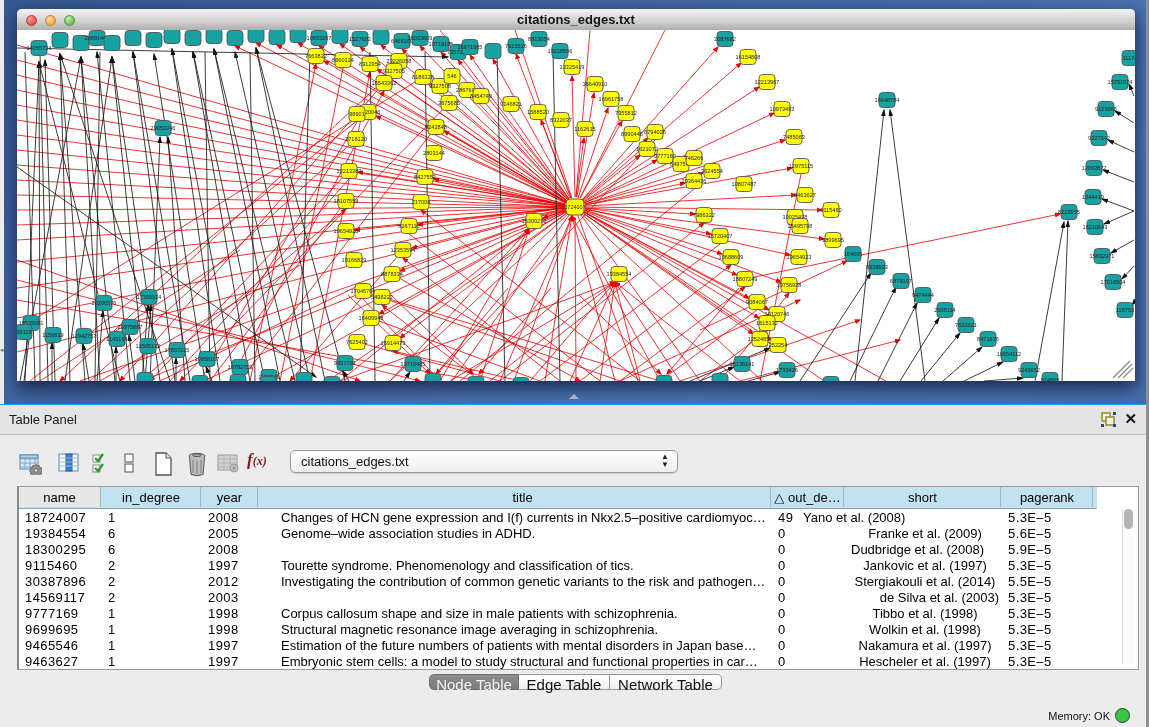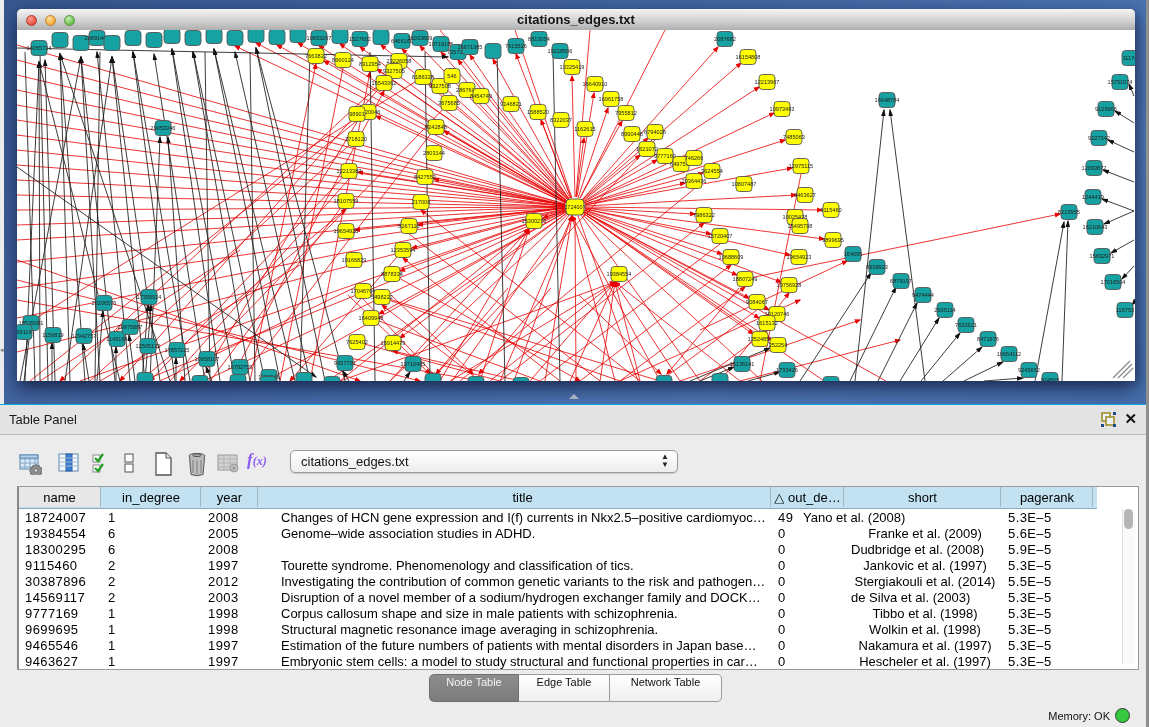--- a/index.html
+++ b/index.html
@@ -34,22 +34,22 @@
 .hc{position:absolute;top:0;height:20px;border-right:1px solid #9fb8c6;text-align:center;
  font-size:13px;padding-top:3px;box-sizing:border-box}
 .row{position:absolute;left:0;width:1078px;height:16px;font-size:13px}
 .ls{letter-spacing:0.4px}
 .c{position:absolute;top:1px;height:15px;overflow:hidden;white-space:nowrap}
 .c.el{text-overflow:ellipsis}
 #vsb{position:absolute;right:3px;top:22px;width:12px;height:155px;background:#fafafa;
  border-left:1px solid #e0e0e0}
 #vsbthumb{position:absolute;left:1px;top:0;width:9px;height:20px;background:#b5b5b5;border-radius:5px}
 #tabs{position:absolute;left:429px;top:270px;height:20px;display:flex;z-index:3}
-.tab{height:28px;box-sizing:border-box;border:1px solid #9a9a9a;border-left:none;
- background:linear-gradient(#fff,#efefef);font-size:11px;text-align:center;padding-top:1px;color:#111}
+.tab{height:16px;box-sizing:border-box;border:1px solid #9a9a9a;border-left:none;
+ background:linear-gradient(#fff,#efefef);font-size:15px;text-align:center;padding-top:1px;color:#111}
 .tab.sel{background:linear-gradient(#8d8d8d,#7c7c7c);color:#f4f4f4;border-color:#6f6f6f}
 #mem{position:absolute;right:36px;top:306px;font-size:11px;color:#111}
 #memdot{position:absolute;right:16px;top:304px;width:13px;height:13px;border-radius:50%;
  background:#35c93f;border:1px solid #3a3a3a}
 </style></head><body>
 <div id="net">
  <div id="lstrip">
       <div style="position:absolute;top:346px;left:0;color:#7a7a7a;font-size:7px">◂</div>
     </div>
  <div id="win">
@@ -653,21 +653,21 @@
  <path d="M4.5 6.5 L6 23.5 Q12 26 18 23.5 L19.5 6.5" fill="#bdbdbd" stroke="#555"></path>
  <path d="M8 9v13M12 9.5v13.5M16 9v13" stroke="#7d7d7d"></path>
  <ellipse cx="12" cy="4.2" rx="4.5" ry="1.4" fill="#a8a8a8" stroke="#555"></ellipse>
 </svg>
 <svg class="tbi" style="left:216px" width="24" height="24" viewBox="0 0 24 24">
  <rect x="2" y="4" width="19" height="15" fill="#d2d2d2" stroke="#9a9a9a"></rect>
  <path d="M2 8h19M2 12h19M2 16h19M8 4v15M14 4v15" stroke="#b5b5b5" fill="none"></path>
  <circle cx="18" cy="17" r="4" fill="#c0c0c0" stroke="#9a9a9a"></circle>
  <path d="M16.5 15.5l3 3m0-3l-3 3" stroke="#8a8a8a"></path>
 </svg>
-<div style="position:absolute;left:247px;top:17px;font-family:'Liberation Serif',serif;font-style:italic;font-size:17px;color:#8b5cf6;font-weight:bold">f<span style="font-size:12px">(x)</span></div>
+<div style="position:absolute;left:247px;top:17px;font-family:'Liberation Serif',serif;font-style:italic;font-size:17px;color:#7f1d1d;font-weight:bold">f<span style="font-size:12px">(x)</span></div>
 
   <div id="dd">
         <span>citations_edges.txt</span>
         <span class="ar">▲<br>▼</span>
       </div>
  </div>
  <div id="tbl">
   <div id="thead">
         <div class="hc" style="left:0px;width:82px;background:#e7e7e7">name</div>
         <div class="hc" style="left:83px;width:99px">in_degree</div>
@@ -718,23 +718,22 @@
         <div class="c ls" style="left:189px;width:64px">2012</div>
         <div class="c el" style="left:262px;width:488px">Investigating the contribution of common genetic variants to the risk and pathogen…</div>
         <div class="c ls" style="left:759px;width:64px">0</div>
         <div class="c" style="left:832px;width:148px;text-align:center">Stergiakouli et al. (2014)</div>
         <div class="c ls" style="left:989px;width:83px">5.5E–5</div>
       </div>
       <div class="row" style="top:102px">
         <div class="c ls" style="left:6px;width:74px">14569117</div>
         <div class="c ls" style="left:89px;width:91px">2</div>
         <div class="c ls" style="left:189px;width:64px">2003</div>
-        <div class="c el" style="left:262px;width:488px">Disruption of a novel member of a sodium/hydrogen exchanger family and DOCK…</div>
-        <div class="c ls" style="left:759px;width:64px">0</div>
-        <div class="c" style="left:832px;width:148px;text-align:left">de Silva et al. (2003)</div>
+        <div class="c ls" style="left:759px;width:64px">0</div>
+        <div class="c" style="left:832px;width:148px;text-align:right">de Silva et al. (2003)</div>
         <div class="c ls" style="left:989px;width:83px">5.3E–5</div>
       </div>
       <div class="row" style="top:118px">
         <div class="c ls" style="left:6px;width:74px">9777169</div>
         <div class="c ls" style="left:89px;width:91px">1</div>
         <div class="c ls" style="left:189px;width:64px">1998</div>
         <div class="c el" style="left:262px;width:488px">Corpus callosum shape and size in male patients with schizophrenia.</div>
         <div class="c ls" style="left:759px;width:64px">0</div>
         <div class="c" style="left:832px;width:148px;text-align:center">Tibbo et al. (1998)</div>
         <div class="c ls" style="left:989px;width:83px">5.3E–5</div>

